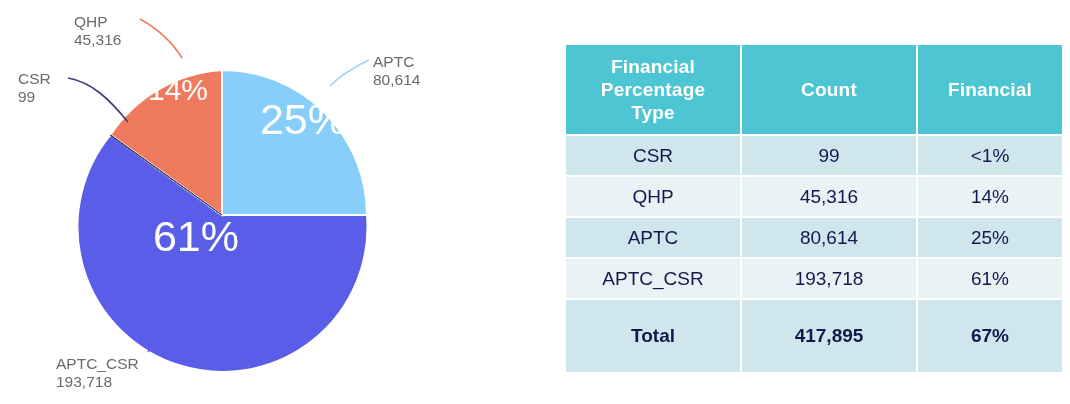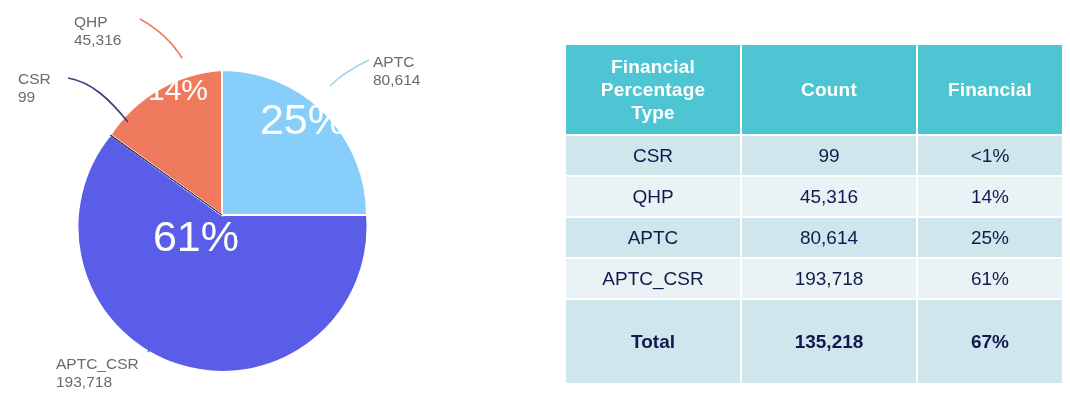--- a/index.html
+++ b/index.html
@@ -89,21 +89,21 @@
     vertical-align: middle;
     color: #101a4e;
     font-size: 19px;
     height: 39px;
   }
   tr.band-a td.cell { background: #cfe6ec; }
   tr.band-b td.cell { background: #e9f2f4; }
   tr.total-row td.cell {
     background: #cfe6ec;
     font-weight: bold;
-    height: 83px;
+    height: 72px;
   }
   col.c1 { width: 174px; }
   col.c2 { width: 174px; }
   col.c3 { width: 144px; }
 </style>
 </head>
 <body>
 
 <div id="pie-panel">
 
@@ -182,18 +182,18 @@
         <td class="cell">80,614</td>
         <td class="cell">25%</td>
       </tr>
       <tr class="band-b">
         <td class="cell">APTC_CSR</td>
         <td class="cell">193,718</td>
         <td class="cell">61%</td>
       </tr>
       <tr class="total-row">
         <td class="cell">Total</td>
-        <td class="cell">135,218</td>
+        <td class="cell">417,895</td>
         <td class="cell">67%</td>
       </tr>
     </tbody>
   </table>
 </div>
 
 </body></html>

